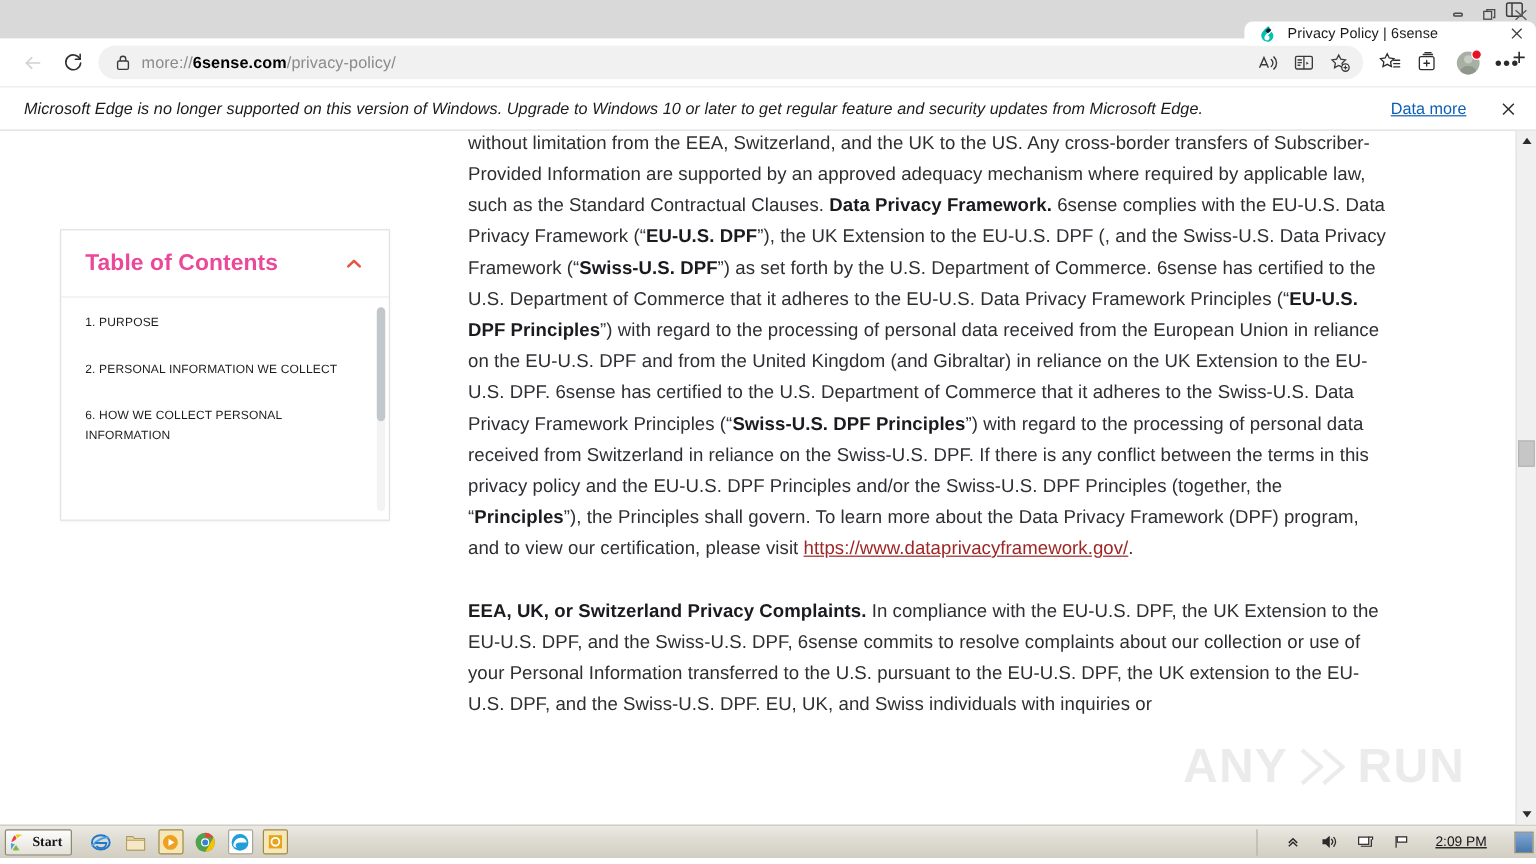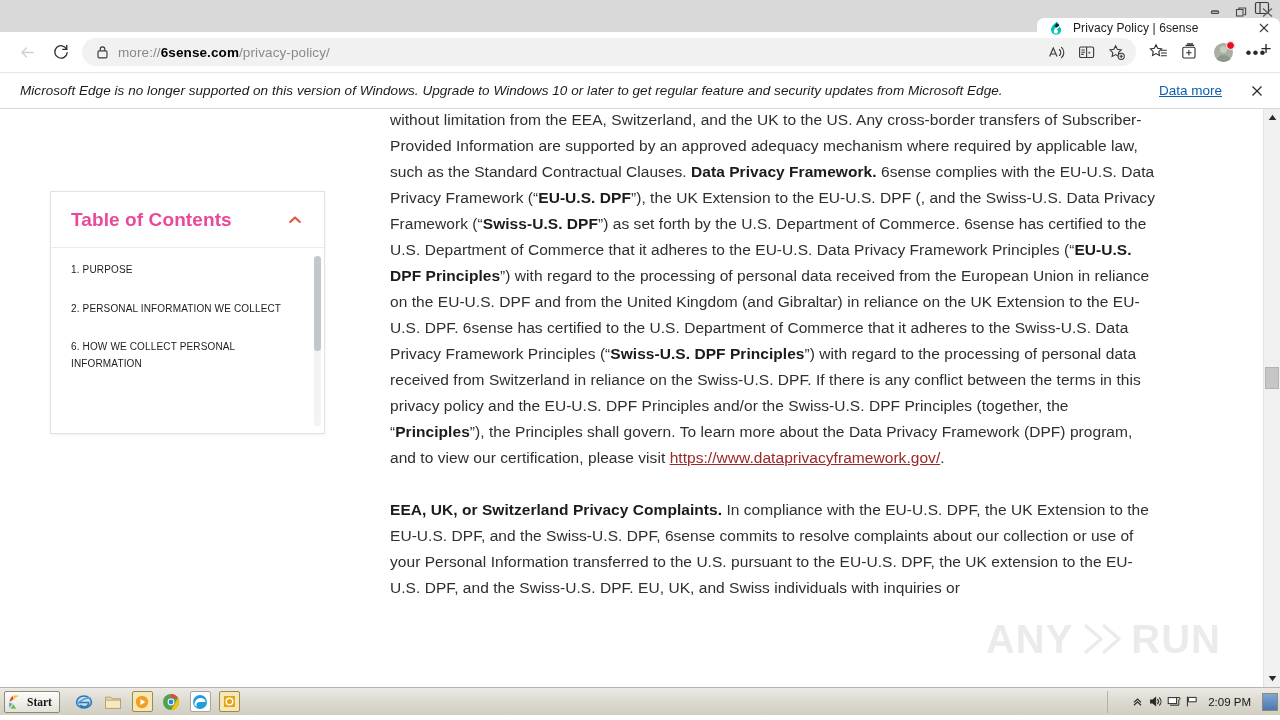--- a/index.html
+++ b/index.html
@@ -333,21 +333,22 @@
   .tb-icon.framed {
     background: #f6e7b8;
     border: 1px solid #9d8b4a;
   }
   .tray {
     margin-left: auto;
     display: flex; align-items: center;
     height: 22px;
     border-left: 1px solid #b5b1a4;
     padding-left: 22px;
-    gap: 3px;
+    gap: 15px;
+    text-decoration: underline;
   }
   .tray-icon { width: 15px; height: 15px; display: flex; align-items: center; justify-content: center; }
   .clock {
     font-size: 11.5px; color: #15151a;
     padding: 0 6px;
     font-family: "Liberation Sans", sans-serif;
   }
   .showdesk {
     width: 16px; height: 18px;
     background: linear-gradient(180deg, #7fa7d4, #4a78ad);

